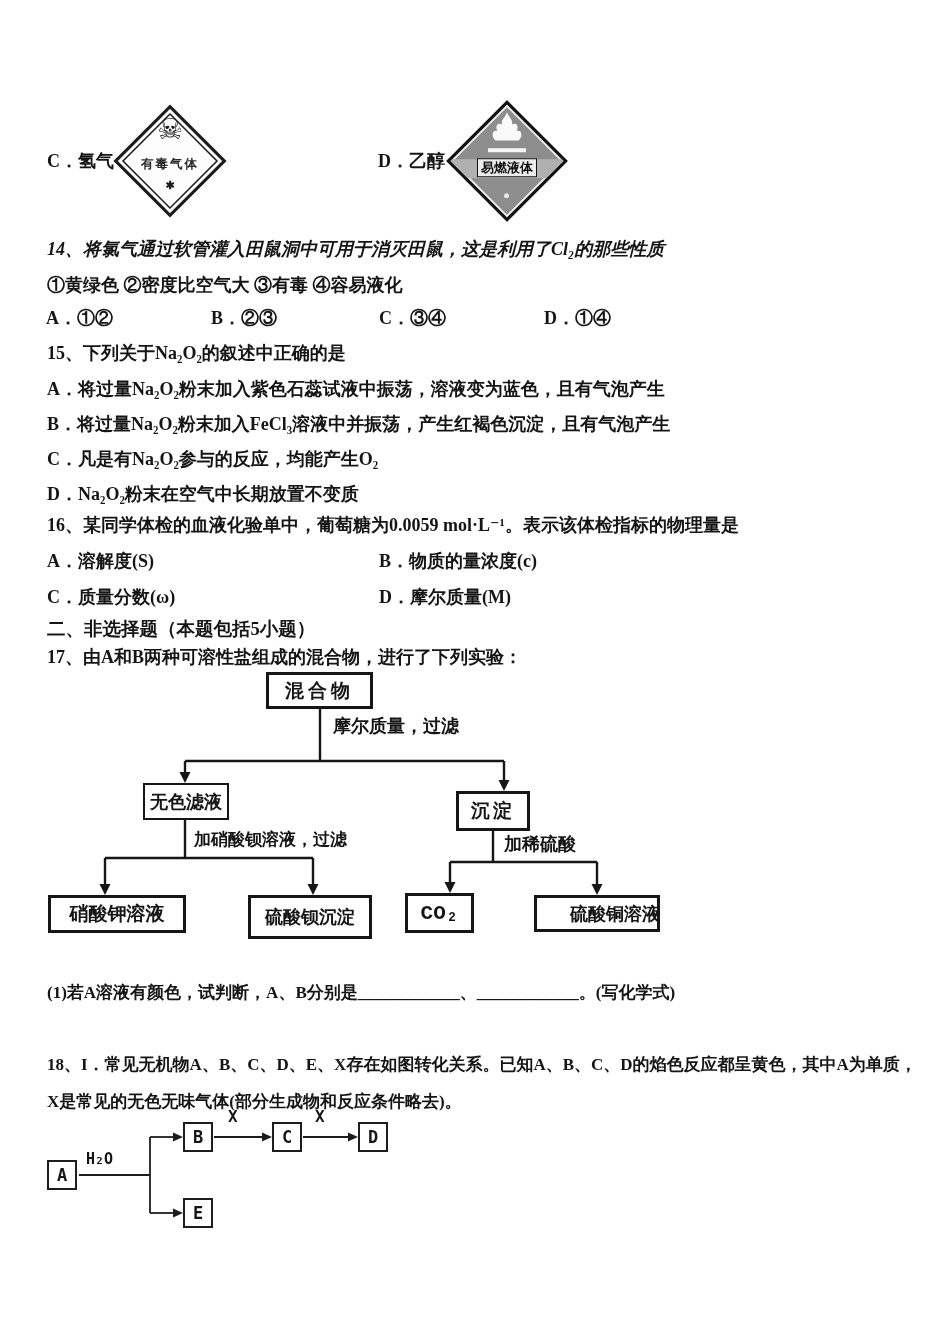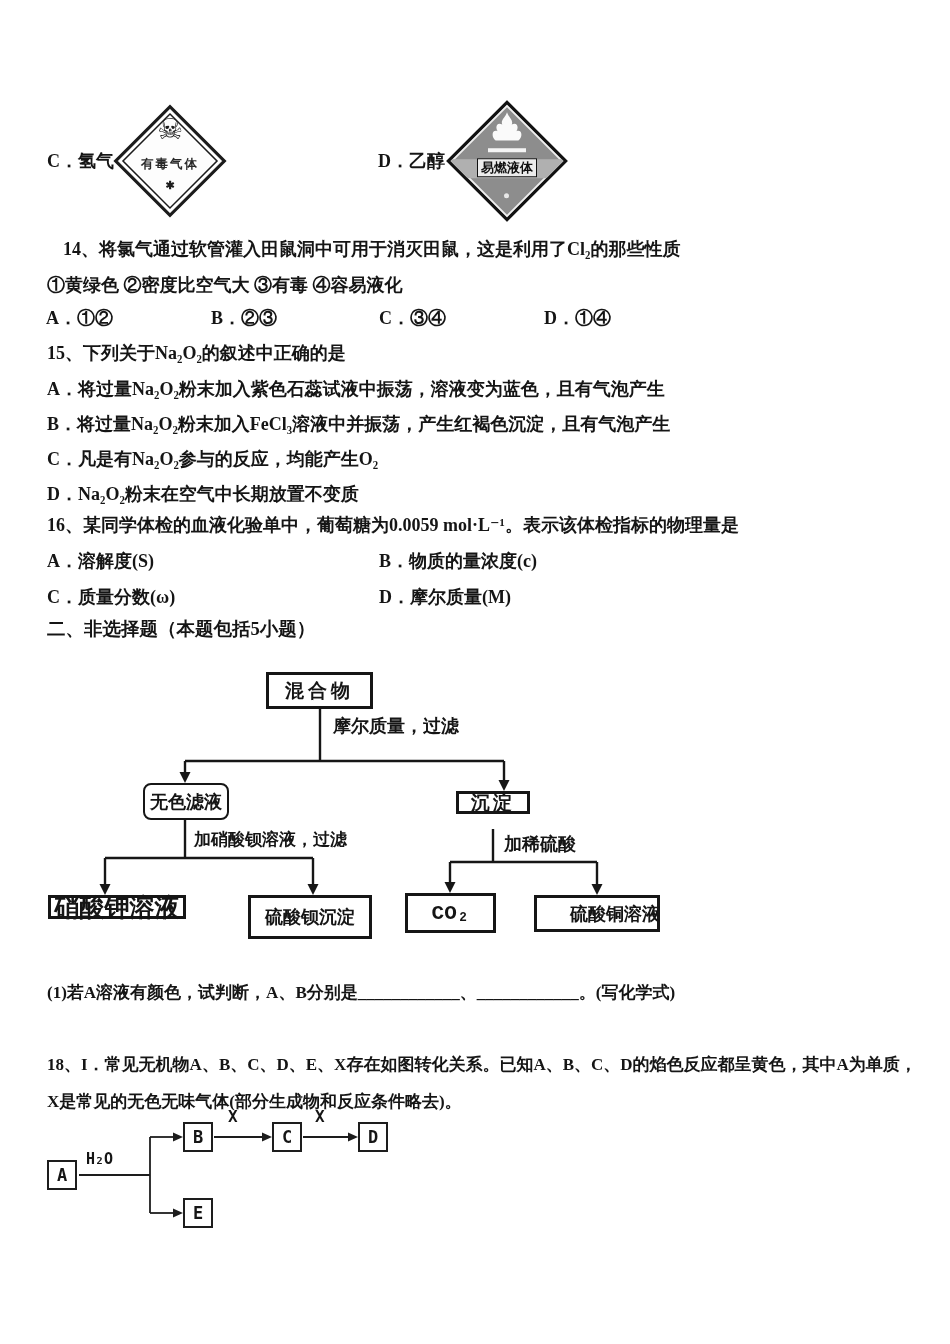--- a/index.html
+++ b/index.html
@@ -77,41 +77,42 @@
       <svg class="flame-svg" width="46" height="36" viewBox="0 0 48 38">
         <path d="M24 1 C26 7 31 9 29 14 C34 11 37 16 34 21 C40 19 41 27 36 31 L12 31 C7 27 8 19 14 21 C11 16 14 11 19 14 C17 9 22 7 24 1 Z" fill="#fafafa"></path>
       </svg>
       <div class="flame-bar"></div>
       <div class="light-band"></div>
       <div class="flam-box">易燃液体</div>
       <div class="flam-dot"></div>
     </div>
   </div>
 
-  <div class="abs t" style="left:63px;top:237px;">14、将氯气通过软管灌入田鼠洞中可用于消灭田鼠，这是利用了Cl₂的那些性质</div>
+  <div class="abs t" style="left:47px;top:237px;font-style:italic;">14、将氯气通过软管灌入田鼠洞中可用于消灭田鼠，这是利用了Cl₂的那些性质</div>
   <div class="abs t" style="left:47px;top:273px;">①黄绿色 ②密度比空气大 ③有毒 ④容易液化</div>
   <div class="abs t" style="left:46px;top:306px;">A．①②</div>
   <div class="abs t" style="left:211px;top:306px;">B．②③</div>
   <div class="abs t" style="left:379px;top:306px;">C．③④</div>
   <div class="abs t" style="left:544px;top:306px;">D．①④</div>
 
   <div class="abs t" style="left:47px;top:341px;">15、下列关于Na₂O₂的叙述中正确的是</div>
   <div class="abs t" style="left:47px;top:377px;">A．将过量Na₂O₂粉末加入紫色石蕊试液中振荡，溶液变为蓝色，且有气泡产生</div>
   <div class="abs t" style="left:47px;top:412px;">B．将过量Na₂O₂粉末加入FeCl₃溶液中并振荡，产生红褐色沉淀，且有气泡产生</div>
   <div class="abs t" style="left:47px;top:447px;">C．凡是有Na₂O₂参与的反应，均能产生O₂</div>
   <div class="abs t" style="left:47px;top:482px;">D．Na₂O₂粉末在空气中长期放置不变质</div>
 
   <div class="abs t" style="left:47px;top:513px;">16、某同学体检的血液化验单中，葡萄糖为0.0059 mol·L⁻¹。表示该体检指标的物理量是</div>
   <div class="abs t" style="left:47px;top:549px;">A．溶解度(S)</div>
   <div class="abs t" style="left:379px;top:549px;">B．物质的量浓度(c)</div>
   <div class="abs t" style="left:47px;top:585px;">C．质量分数(ω)</div>
   <div class="abs t" style="left:379px;top:585px;">D．摩尔质量(M)</div>
 
   <div class="abs t" style="left:47px;top:617px;font-size:18.5px;">二、非选择题（本题包括5小题）</div>
 
+  <div class="abs t" style="left:47px;top:645px;">17、由A和B两种可溶性盐组成的混合物，进行了下列实验：</div>
 
   <svg class="connectors" style="left:0;top:655px;" width="700" height="290">
     <g stroke="#161616" stroke-width="2.4" fill="none">
       <path d="M320,54 L320,106"></path>
       <path d="M185,106 L504,106"></path>
       <path d="M185,106 L185,118"></path>
       <path d="M504,106 L504,126"></path>
       <path d="M185,165 L185,203"></path>
       <path d="M105,203 L313,203"></path>
       <path d="M105,203 L105,230"></path>
@@ -127,29 +128,29 @@
       <polygon points="105,240 99.5,229 110.5,229"></polygon>
       <polygon points="313,240 307.5,229 318.5,229"></polygon>
       <polygon points="450,238 444.5,227 455.5,227"></polygon>
       <polygon points="597,240 591.5,229 602.5,229"></polygon>
     </g>
   </svg>
 
   <div class="fbox" style="left:266px;top:672px;width:107px;height:37px;letter-spacing:4px;font-size:19px;">混合物</div>
   <div class="flabel" style="left:333px;top:714px;">摩尔质量，过滤</div>
 
-  <div class="fbox" style="left:143px;top:783px;width:86px;height:37px;border-width:2.5px;border-radius:8px;">无色滤液</div>
-  <div class="fbox" style="left:456px;top:791px;width:74px;height:23px;letter-spacing:3px;font-size:19px;">沉淀</div>
+  <div class="fbox" style="left:143px;top:783px;width:86px;height:37px;border-width:2.5px;">无色滤液</div>
+  <div class="fbox" style="left:456px;top:791px;width:74px;height:40px;letter-spacing:3px;font-size:19px;">沉淀</div>
 
   <div class="flabel" style="left:194px;top:828px;font-size:17px;">加硝酸钡溶液，过滤</div>
   <div class="flabel" style="left:504px;top:832px;">加稀硫酸</div>
 
-  <div class="fbox" style="left:48px;top:895px;width:138px;height:24px;border-width:3.5px;font-size:25px;">硝酸钾溶液</div>
+  <div class="fbox" style="left:48px;top:895px;width:138px;height:38px;border-width:3.5px;font-size:19px;">硝酸钾溶液</div>
   <div class="fbox" style="left:248px;top:895px;width:124px;height:44px;">硫酸钡沉淀</div>
-  <div class="fbox" style="left:405px;top:893px;width:91px;height:40px;border-width:3.5px;font-size:21px;">CO₂</div>
+  <div class="fbox" style="left:405px;top:893px;width:69px;height:40px;border-width:3.5px;font-size:21px;">CO₂</div>
   <div class="fbox" style="left:534px;top:895px;width:126px;height:37px;padding-left:36px;">硫酸铜溶液</div>
 
   <div class="abs t-sm" style="left:47px;top:981px;">(1)若A溶液有颜色，试判断，A、B分别是____________、____________。(写化学式)</div>
 
   <div class="abs t-sm wrap" style="left:47px;top:1046px;width:870px;line-height:37px;white-space:normal;">18、I．常见无机物A、B、C、D、E、X存在如图转化关系。已知A、B、C、D的焰色反应都呈黄色，其中A为单质，X是常见的无色无味气体(部分生成物和反应条件略去)。</div>
 
   <svg class="connectors" style="left:40px;top:1100px;" width="380" height="150">
     <g stroke="#1d1d1d" stroke-width="1.8" fill="none">
       <path d="M39,75 L110,75"></path>
       <path d="M110,37 L110,113"></path>

